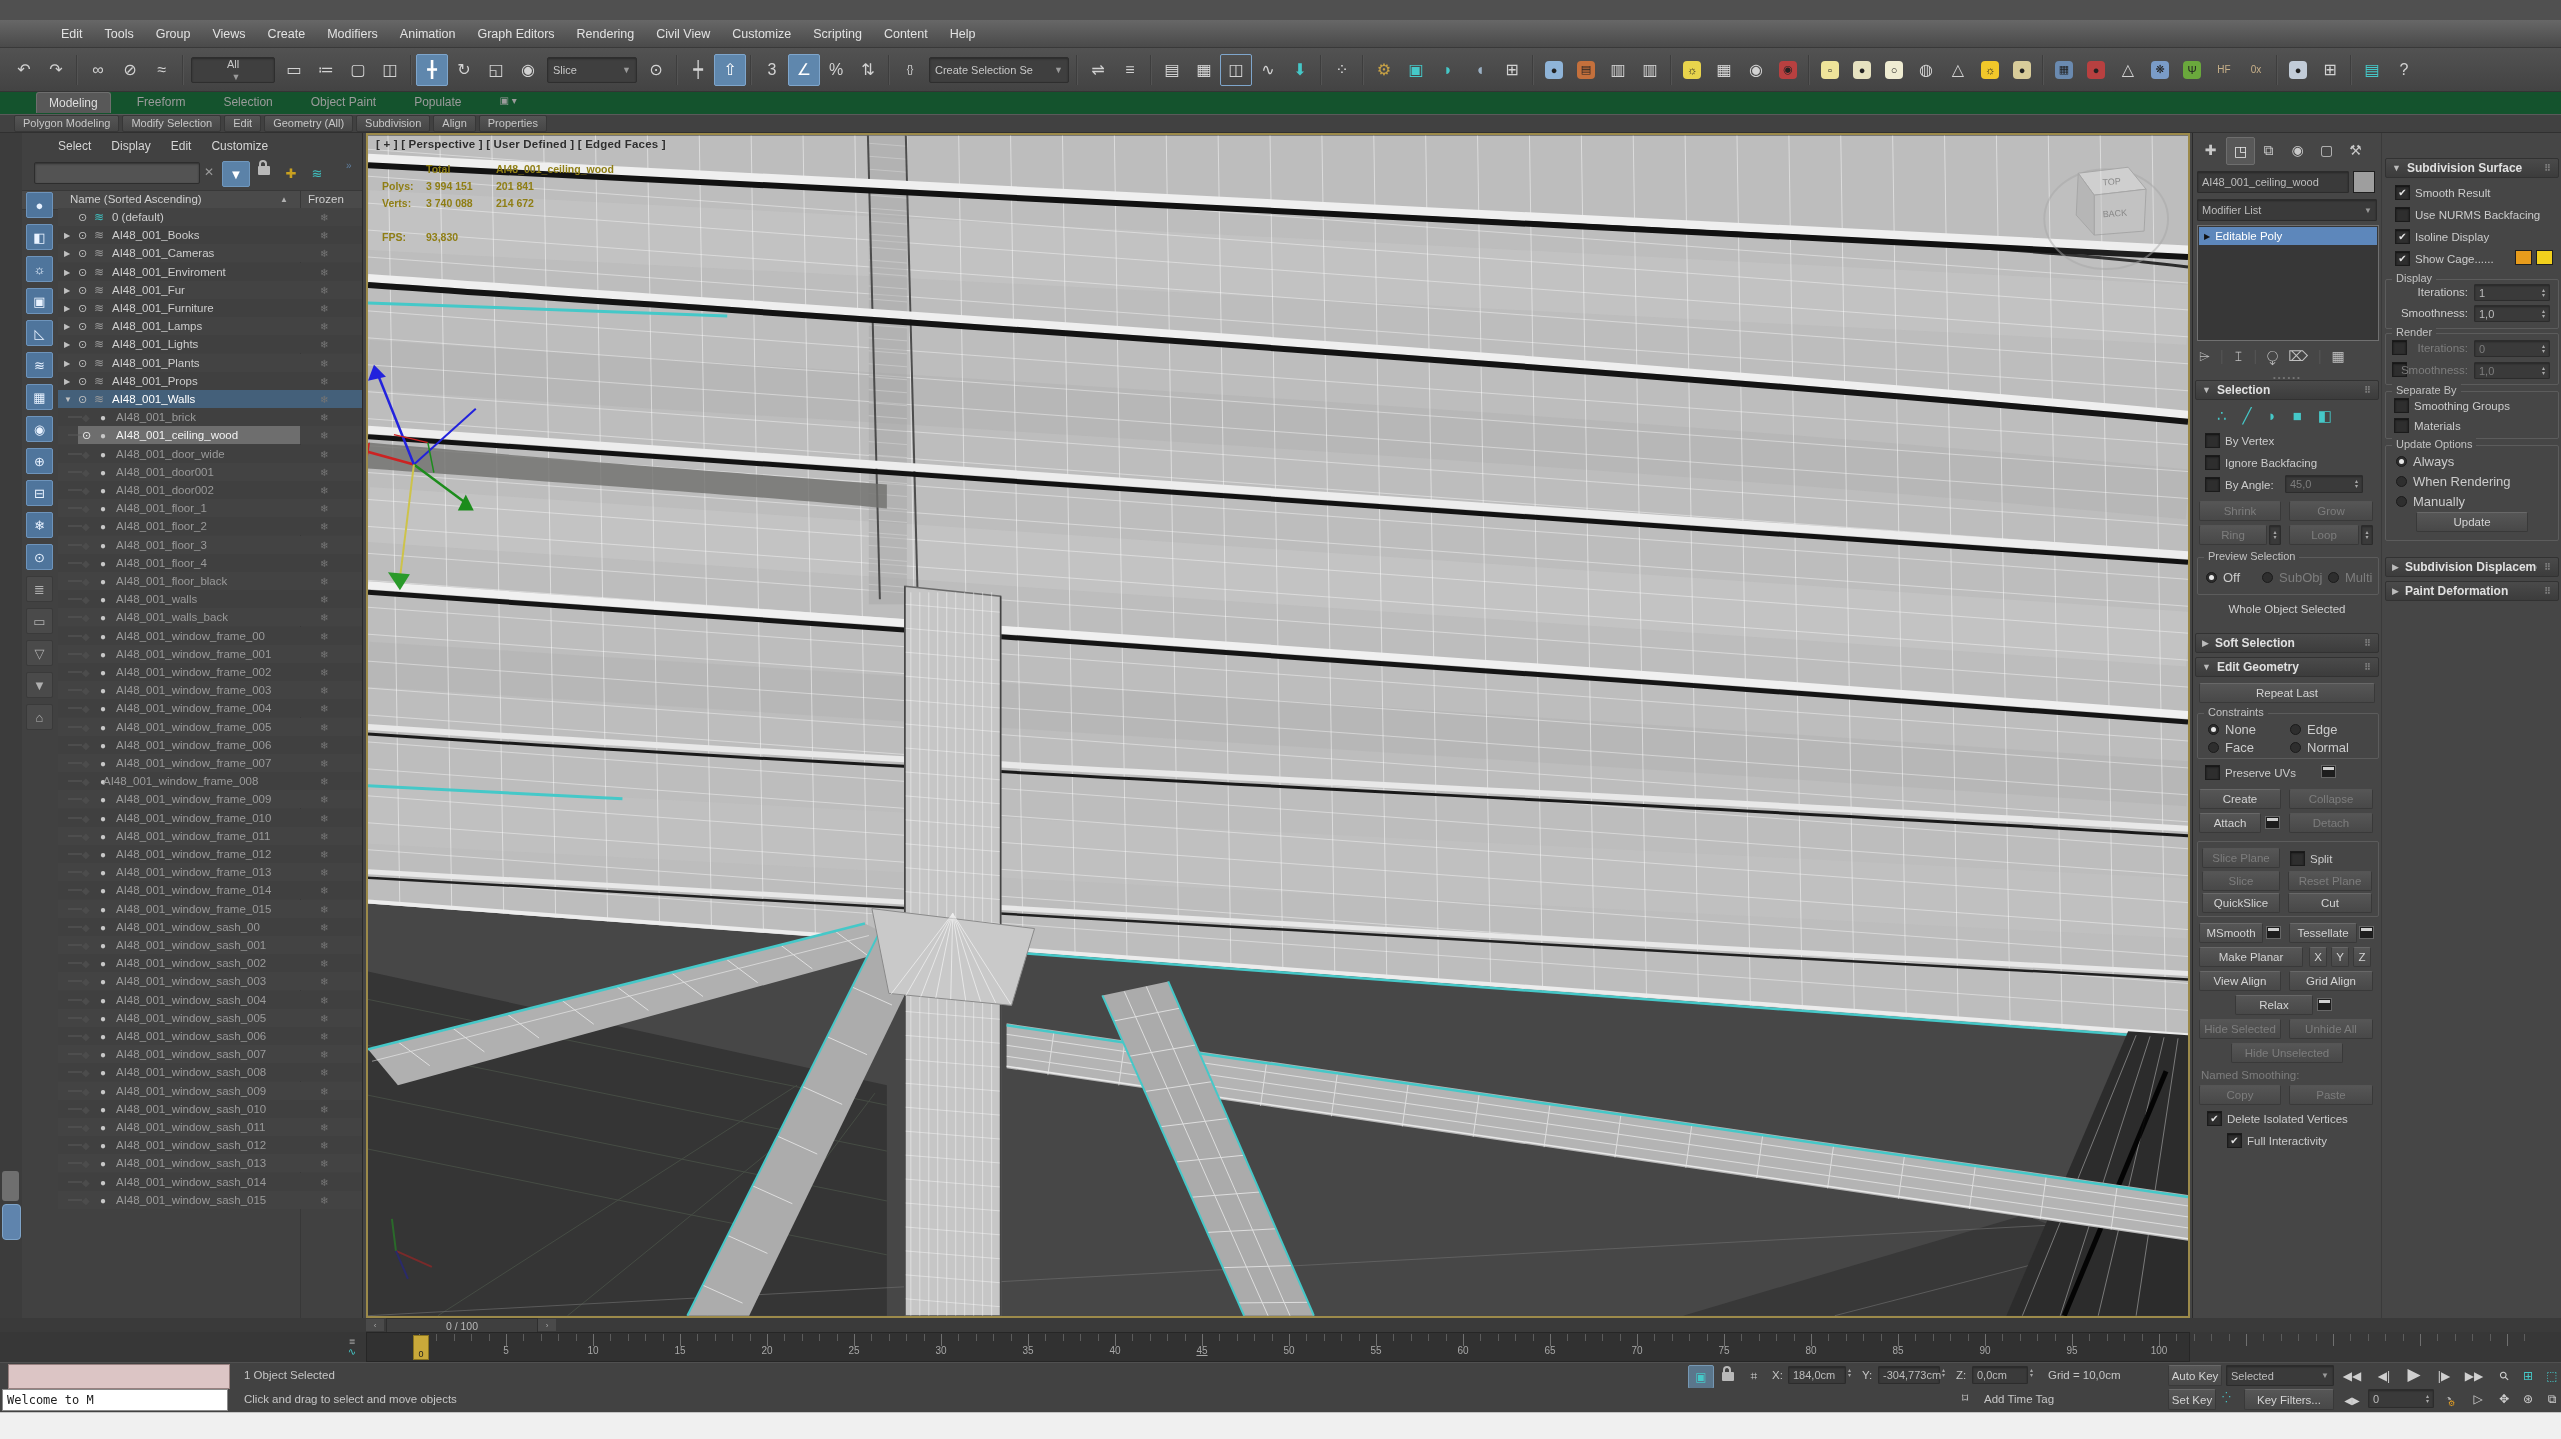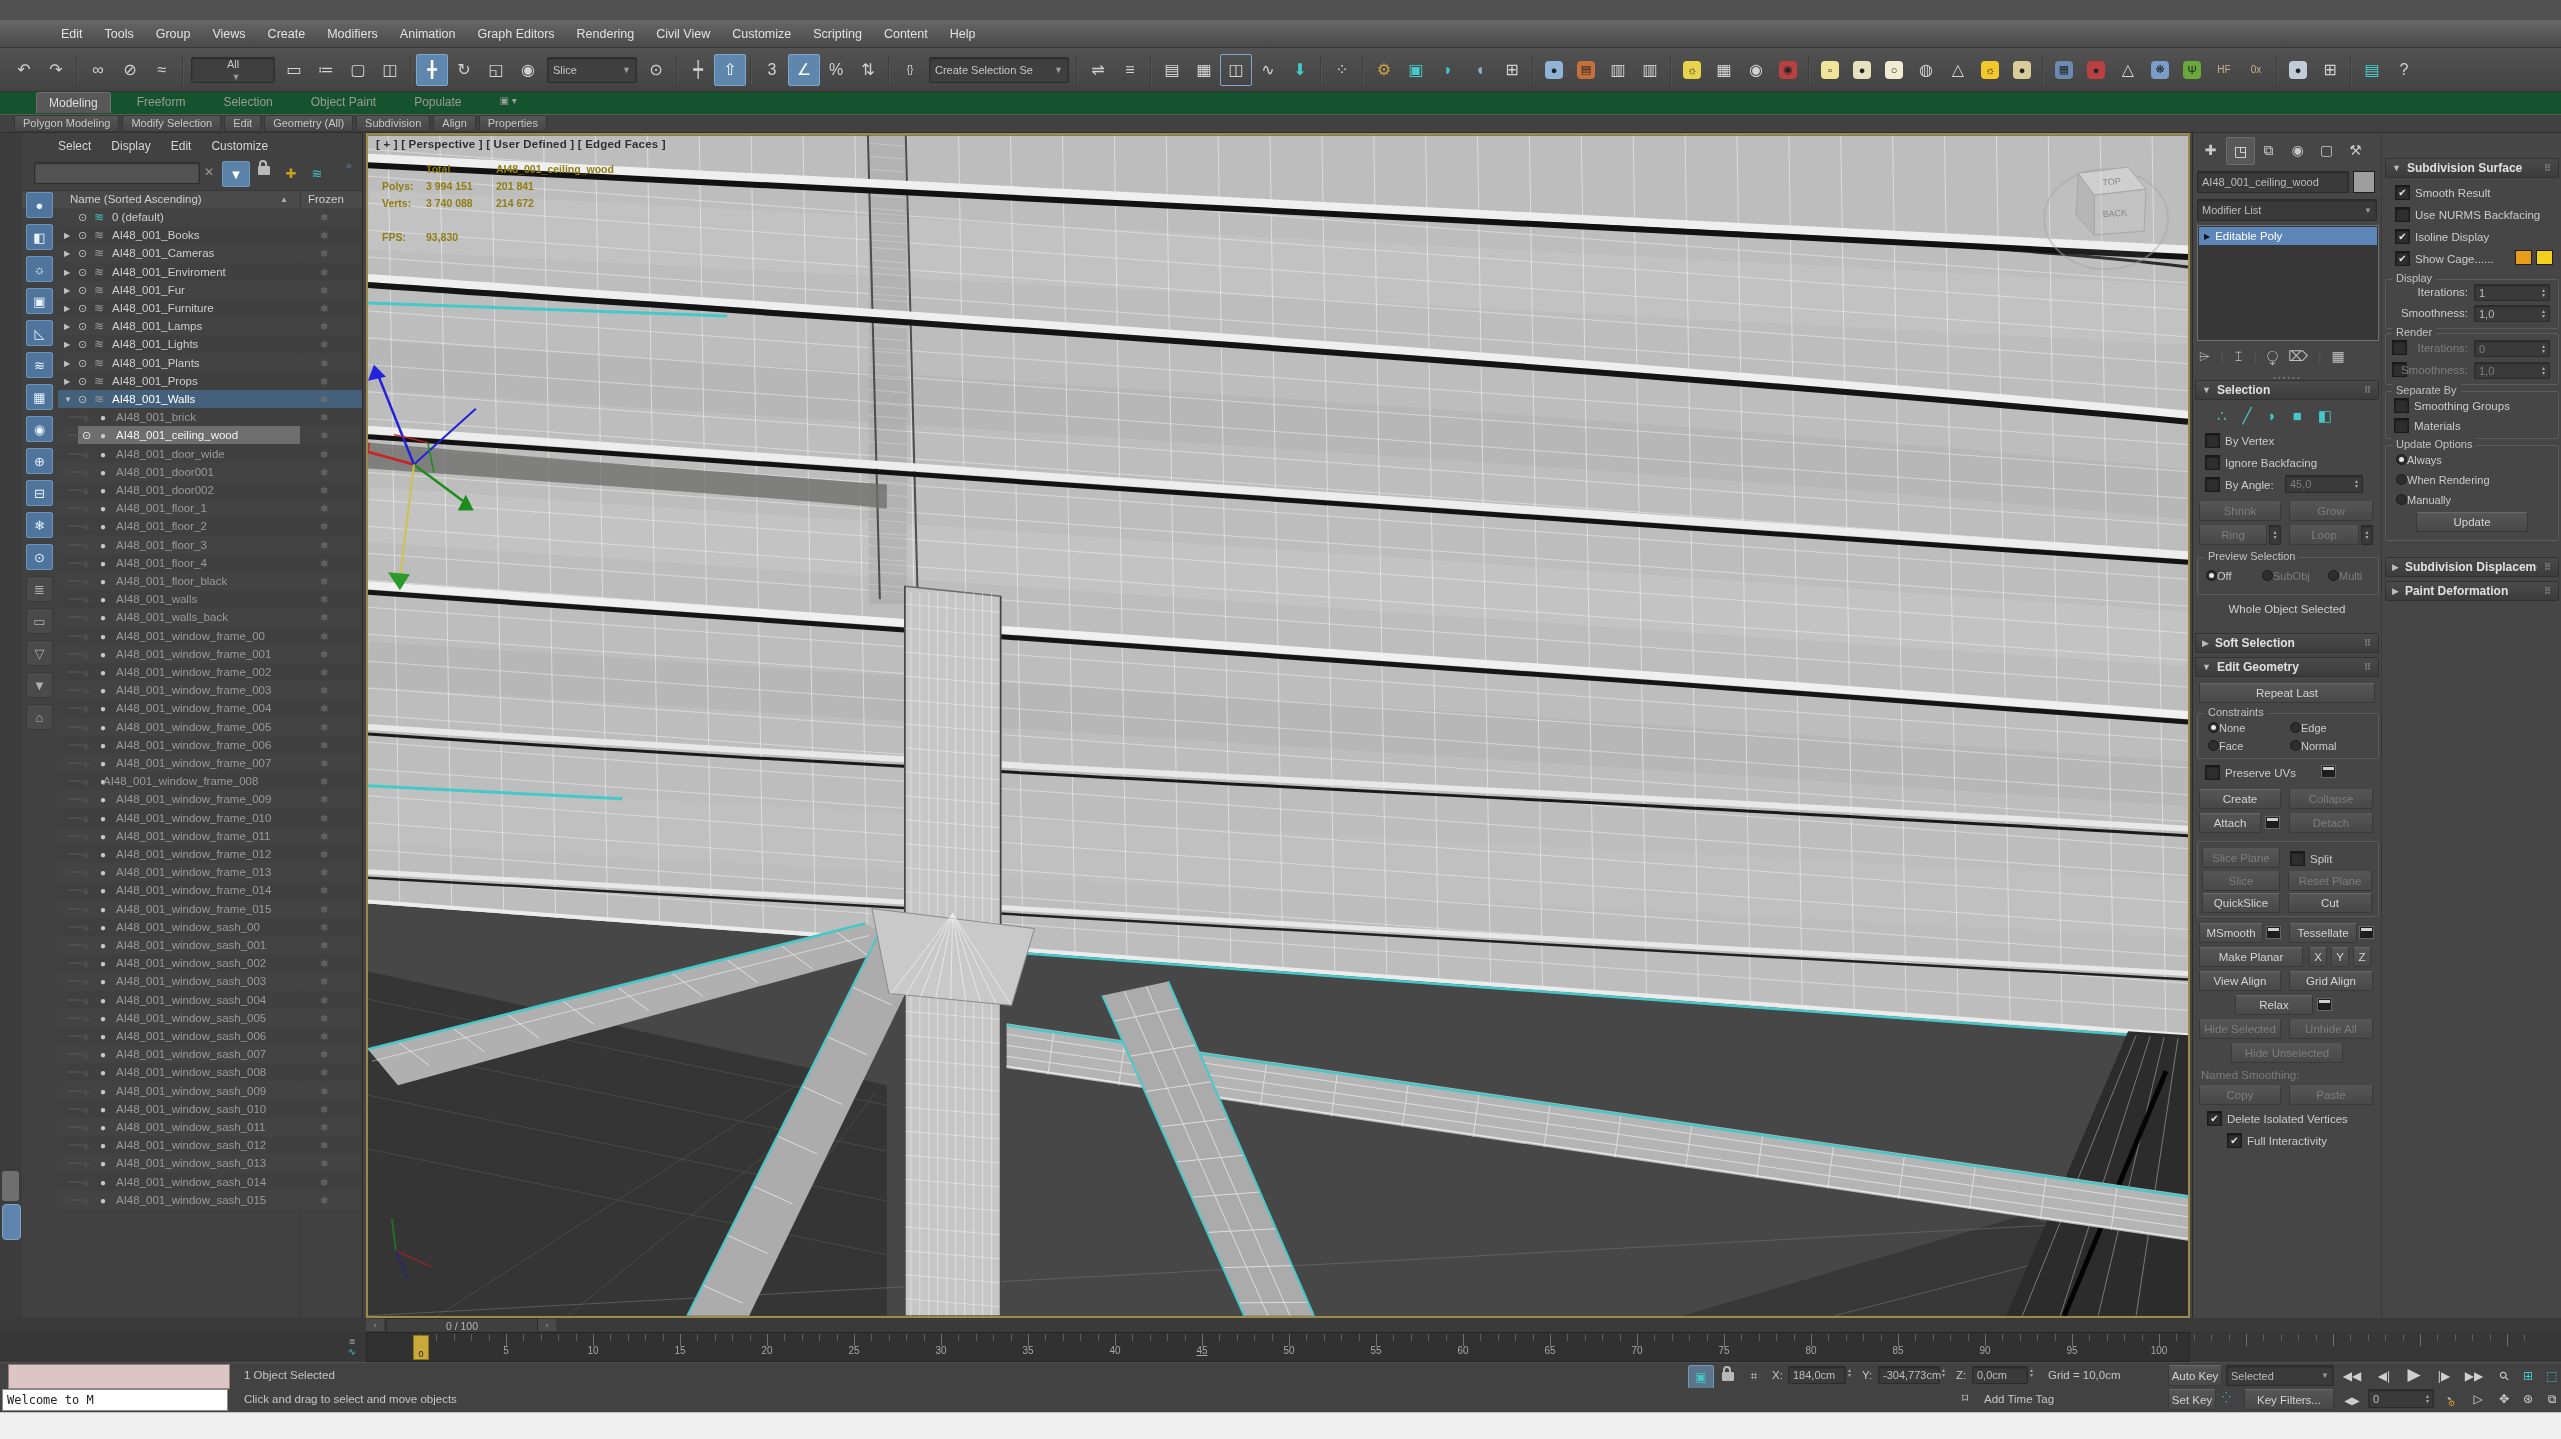--- a/index.html
+++ b/index.html
@@ -68,21 +68,21 @@
   .cptab.active{background:#585858;border:1px solid #6e6e6e;color:#eaeaea}
   .field{background:#3a3a3a;border:1px solid #2c2c2c;box-shadow:inset 0 1px 2px #282828;color:#bdbdbd;
          font-size:11px;display:flex;align-items:center;padding:0 4px;box-sizing:border-box;border-radius:1px}
   .btn{background:linear-gradient(#565656,#484848);border:1px solid #393939;border-top-color:#686868;border-radius:2px;
        color:#d4d4d4;font-size:11.5px;display:flex;align-items:center;justify-content:center;box-sizing:border-box;position:absolute}
   .btn.dim{color:#7d7d7d;border-top-color:#555}
   .dim{color:#7d7d7d}
   .cb{position:absolute;display:flex;align-items:center;gap:5px;font-size:11.5px;color:#cccccc;white-space:nowrap}
   .cb .box{width:13px;height:13px;background:#2e2e2e;border:1px solid #1b1b1b;box-shadow:inset 0 1px 2px #111;
            display:flex;align-items:center;justify-content:center;font-size:10px;color:#e4e4e4;flex:0 0 auto}
-  .radio{position:absolute;display:flex;font-size:11px;color:#cccccc;white-space:nowrap}
+  .radio{position:absolute;display:flex;align-items:center;gap:6px;font-size:13px;color:#cccccc;white-space:nowrap}
   .radio .dot{width:11px;height:11px;border-radius:50%;background:#2e2e2e;border:1px solid #1b1b1b;box-sizing:border-box;flex:0 0 auto}
   .radio.sel .dot{background:#2e2e2e;box-shadow:inset 0 0 0 2px #2e2e2e}
   .radio.sel .dot::after{content:"";display:block;width:5px;height:5px;margin:2px;border-radius:50%;background:#e8e8e8}
   .rollhead{position:absolute;height:20px;background:linear-gradient(#4a4a4a,#3c3c3c);border:1px solid #323232;
             border-radius:2px;display:flex;align-items:center;padding:0 6px;box-sizing:border-box;
             font-weight:bold;color:#e0e0e0;font-size:12px}
   .rollhead .arr{font-size:9px;margin-right:6px;color:#bcbcbc}
   .rollhead .grip{margin-left:auto;color:#7c7c7c;font-size:9px;letter-spacing:1px}
   .grp{position:absolute;border:1px solid #5c5c5c;border-radius:2px}
   .glab{position:absolute;top:-8px;left:6px;background:#464646;padding:0 4px;font-size:11px;color:#c2c2c2;white-space:nowrap}

